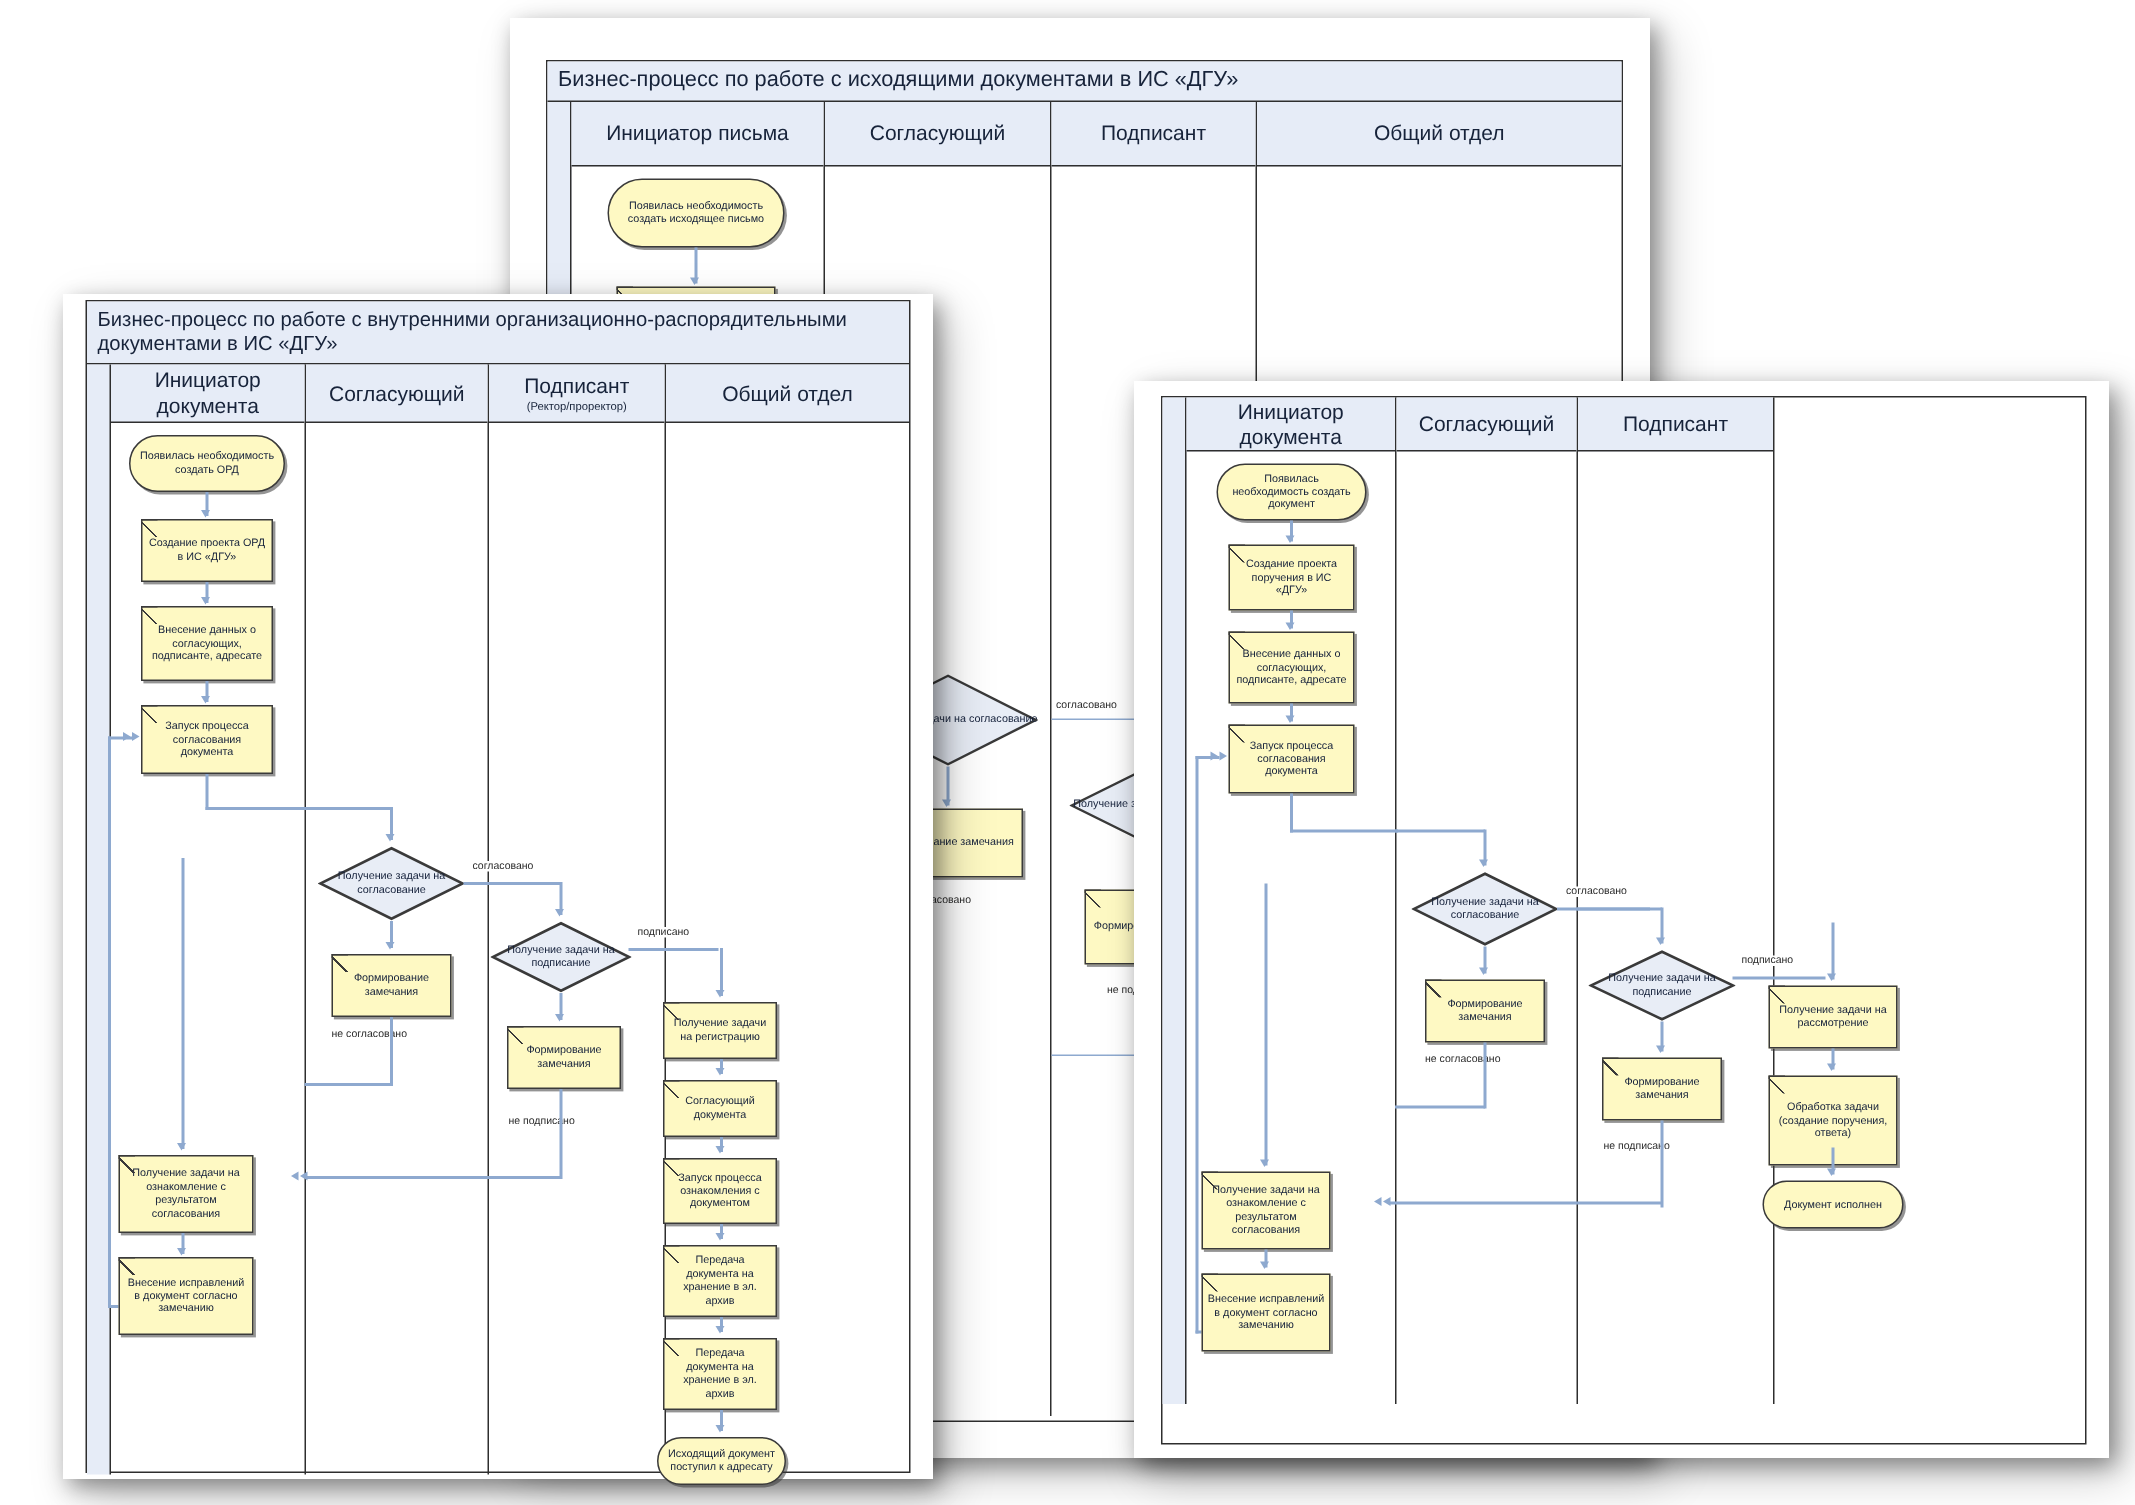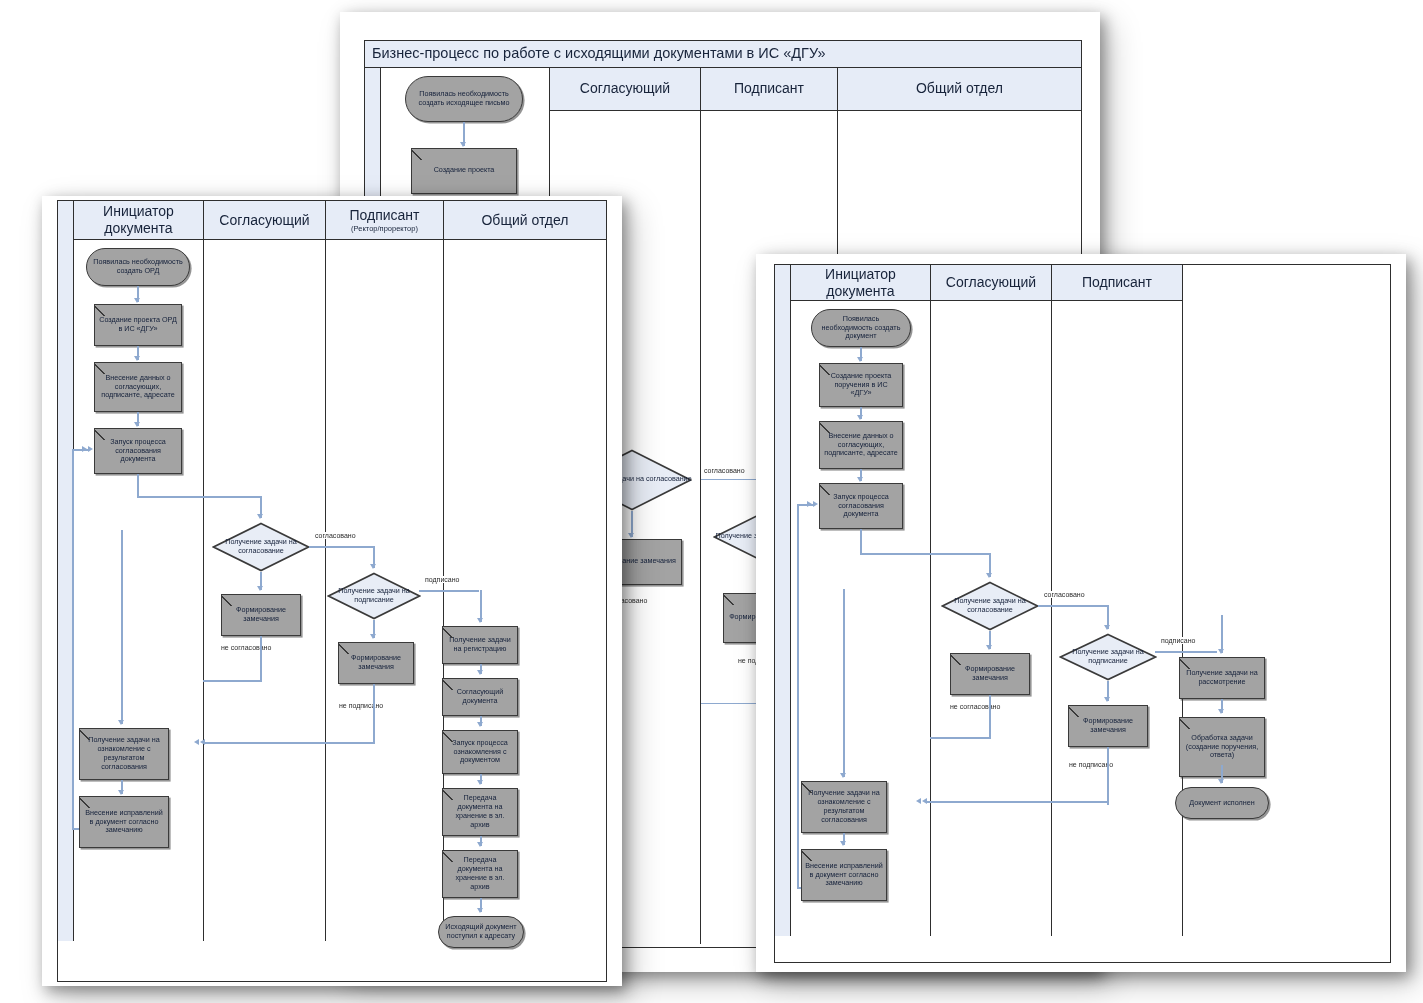--- a/index.html
+++ b/index.html
@@ -22,21 +22,21 @@
   .lane{border-right:1.3px solid #2e2e2e;position:relative;display:flex;flex-direction:column;}
   .lane:last-child{border-right:none;}
   .lane-head{background:#e6ecf7;border-bottom:1.3px solid #2e2e2e;
              display:flex;flex-direction:column;align-items:center;justify-content:center;
              text-align:center;font-size:14px;line-height:1.18;color:#17233a;}
   .lane-head .sub{font-size:7.5px;line-height:1.1;margin-top:1px;}
   .lane-body{flex:1;position:relative;}
 
   
   .node{position:absolute;box-sizing:border-box;display:flex;align-items:center;
-        justify-content:center;text-align:center;background:#a3a3a3;
+        justify-content:center;text-align:center;background:#fef9c3;
         border:1.4px solid #3a3a3a;color:#14203a;
         box-shadow:1.6px 1.6px 0 rgba(60,60,60,.55);}
   .node.proc{font-size:7.2px;line-height:1.22;padding:2px 3px;}
   .node.proc::before{content:"";position:absolute;left:-1px;top:-1px;
         width:11px;height:11px;border-top:1.4px solid #3a3a3a;
         background:linear-gradient(to bottom left,transparent 49%,#3a3a3a 49%,#3a3a3a 57%,transparent 57%);}
   .node.term{border-radius:999px;font-size:7.2px;line-height:1.22;padding:2px 6px;}
   .node.dec{background:transparent;border:none;box-shadow:none;font-size:7.2px;
         line-height:1.2;}
   .dec .dshape{position:absolute;left:0;top:0;width:100%;height:100%;}
@@ -58,20 +58,23 @@
 </head>
 <body>
 
 <div class="sheet s1">
   <div class="diagram" style="left:24px;top:28px;width:716px;height:906px;">
     <div class="title-bar">Бизнес-процесс по работе с исходящими документами в ИС «ДГУ»</div>
     <div class="lanes" style="height:calc(100% - 30px);">
       <div class="gutter"></div>
 
       <div class="lane" style="width:168px;">
+        <div class="lane-head" style="height:42px;">
+          <span>Инициатор письма</span>
+        </div>
         <div class="lane-body">
           <div class="node term" style="left:24px;top:8px;width:118px;height:46px;">Появилась необходимость создать исходящее письмо</div>
           <div class="ln v" style="left:82px;top:54px;height:24px;"></div>
           <div class="arw down" style="left:79px;top:74px;"></div>
           <div class="node proc" style="left:30px;top:80px;width:106px;height:46px;">Создание проекта</div>
         </div>
       </div>
 
       <div class="lane" style="width:150px;">
         <div class="lane-head" style="height:42px;">
@@ -120,20 +123,21 @@
           <span>Общий отдел</span>
         </div>
         <div class="lane-body"></div>
       </div>
     </div>
   </div>
 </div>
 
 <div class="sheet s2">
   <div class="diagram" style="left:15px;top:4px;width:548px;height:780px;">
+    <div class="title-bar" style="font-size:13.5px;">Бизнес-процесс по работе с внутренними организационно-распорядительными документами в ИС «ДГУ»</div>
     <div class="lanes" style="height:calc(100% - 40px);">
       <div class="gutter"></div>
 
       <div class="lane" style="width:129px;">
         <div class="lane-head" style="height:38px;">
           <span>Инициатор документа</span>
         </div>
         <div class="lane-body">
           <div class="node term" style="left:12px;top:8px;width:104px;height:38px;">Появилась необходимость создать ОРД</div>
           <div class="ln v" style="left:63px;top:46px;height:16px;"></div>

